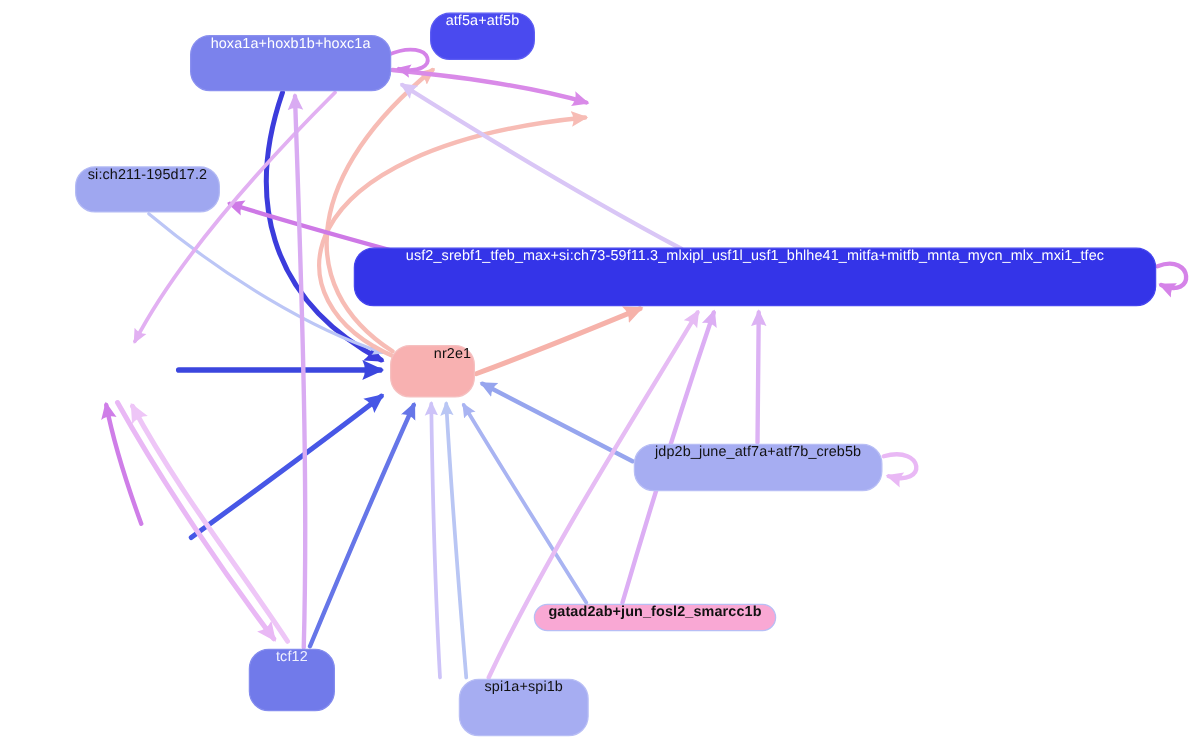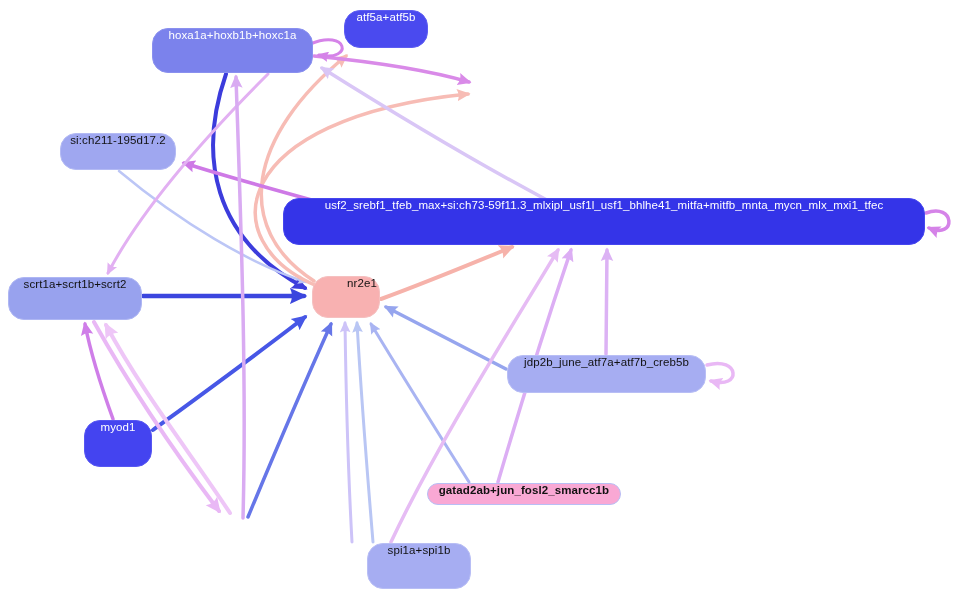--- a/index.html
+++ b/index.html
@@ -145,32 +145,29 @@
       </div>
       <div class="graph-node" style="left: 152px; top: 28px; width: 161px; height: 45px; background: rgb(123, 130, 236); border: 1.5px solid rgb(138, 144, 239); color: rgb(255, 255, 255);">
         <span>hoxa1a+hoxb1b+hoxc1a</span>
       </div>
       <div class="graph-node" style="left: 60px; top: 133px; width: 116px; height: 37px; background: rgb(159, 167, 240); border: 1.5px solid rgb(179, 186, 244); color: rgb(17, 17, 17);">
         <span>si:ch211-195d17.2</span>
       </div>
       <div class="graph-node" style="left: 283px; top: 198px; width: 642px; height: 47px; background: rgb(52, 52, 232); border: 1.5px solid rgb(70, 70, 238); color: rgb(255, 255, 255);">
         <span>usf2_srebf1_tfeb_max+si:ch73-59f11.3_mlxipl_usf1l_usf1_bhlhe41_mitfa+mitfb_mnta_mycn_mlx_mxi1_tfec</span>
       </div>
-      <div class="graph-node" style="left: 8px; top: 277px; width: 134px; height: 43px; background: rgb(152, 162, 238); border: 1.5px solid rgb(174, 182, 243); color: rgb(17, 17, 17);">
-        <span>scrt1a+scrt1b+scrt2</span>
-      </div>
       <div class="graph-node" style="left: 312px; top: 276px; width: 68px; height: 42px; background: rgb(248, 177, 177); border: 1.5px solid rgb(245, 192, 192); color: rgb(17, 17, 17); padding-left: 32px;">
         <span>nr2e1</span>
       </div>
       <div class="graph-node" style="left: 507px; top: 355px; width: 199px; height: 38px; background: rgb(166, 173, 242); border: 1.5px solid rgb(184, 190, 245); color: rgb(17, 17, 17);">
         <span>jdp2b_june_atf7a+atf7b_creb5b</span>
       </div>
-      <div class="graph-node" style="left: 84px; top: 420px; width: 68px; height: 47px; background: rgb(68, 68, 240); border: 1.5px solid rgb(87, 87, 242); color: rgb(255, 255, 255);">
-        <span>myod1</span>
-      </div>
       <div class="graph-node" style="left: 427px; top: 483px; width: 194px; height: 22px; background: #f9a8d4; border: 1.5px solid rgb(184, 190, 245); color: rgb(17, 17, 17); font-weight: bold;">
         <span>gatad2ab+jun_fosl2_smarcc1b</span>
+      </div>
+      <div class="graph-node" style="left: 199px; top: 519px; width: 69px; height: 50px; background: rgb(113, 122, 234); border: 1.5px solid rgb(131, 139, 238); color: rgb(240, 241, 254);">
+        <span>tcf12</span>
       </div>
       <div class="graph-node" style="left: 339px; top: 543px; width: 104px; height: 46px; background: rgb(166, 173, 242); border: 1.5px solid rgb(184, 190, 245); color: rgb(17, 17, 17); margin-left: 28px;">
         <span>spi1a+spi1b</span>
       </div>
     </div>
 </div>
 
 </body></html>

